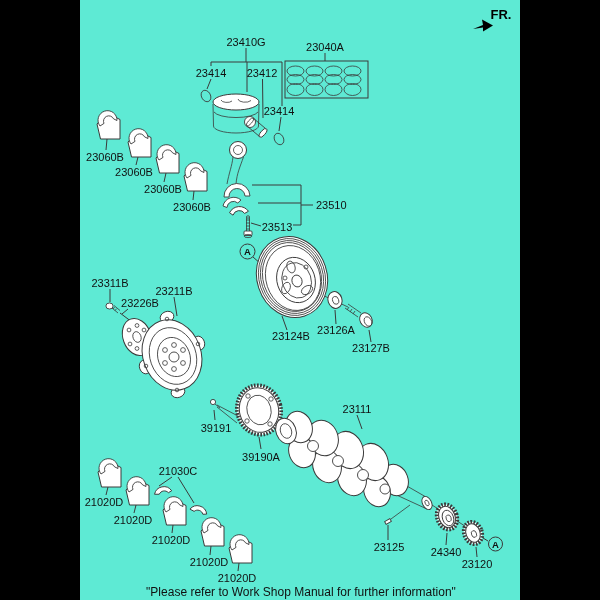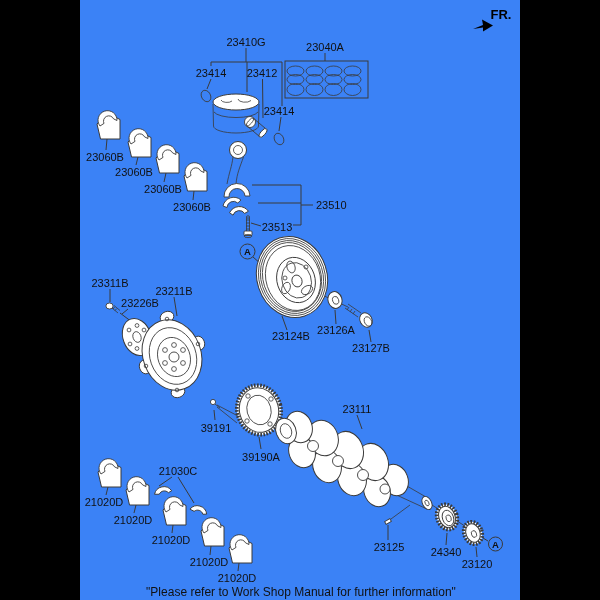--- a/index.html
+++ b/index.html
@@ -1,17 +1,17 @@
 <!DOCTYPE html>
 <html><head>
 <meta charset="utf-8">
 <style>
   html,body{margin:0;padding:0;}
   body{width:600px;height:600px;background:#000;position:relative;overflow:hidden;}
-  .paper{position:absolute;left:80px;top:0;width:440px;height:600px;background:#3b82f6;}
+  .paper{position:absolute;left:80px;top:0;width:440px;height:600px;background:#5eead4;}
   svg{display:block;}
   .ln{fill:none;stroke:#3a3a3a;stroke-width:1;}
   .fin{fill:none;stroke:#3a3a3a;stroke-width:.8;}
   .wh{fill:#fff;stroke:#3a3a3a;stroke-width:1;}
   .whf{fill:#fff;stroke:#3a3a3a;stroke-width:.9;}
   .teeth{fill:#fff;stroke:#3a3a3a;stroke-width:3.6;stroke-dasharray:1.7 1.4;}
   .lbl{font:11px "Liberation Sans",sans-serif;fill:#111;}
   .lblb{font:bold 13px "Liberation Sans",sans-serif;fill:#000;}
   .note{font:12px "Liberation Sans",sans-serif;fill:#111;}
   .mk{font:bold 9.5px "Liberation Sans",sans-serif;fill:#111;}

